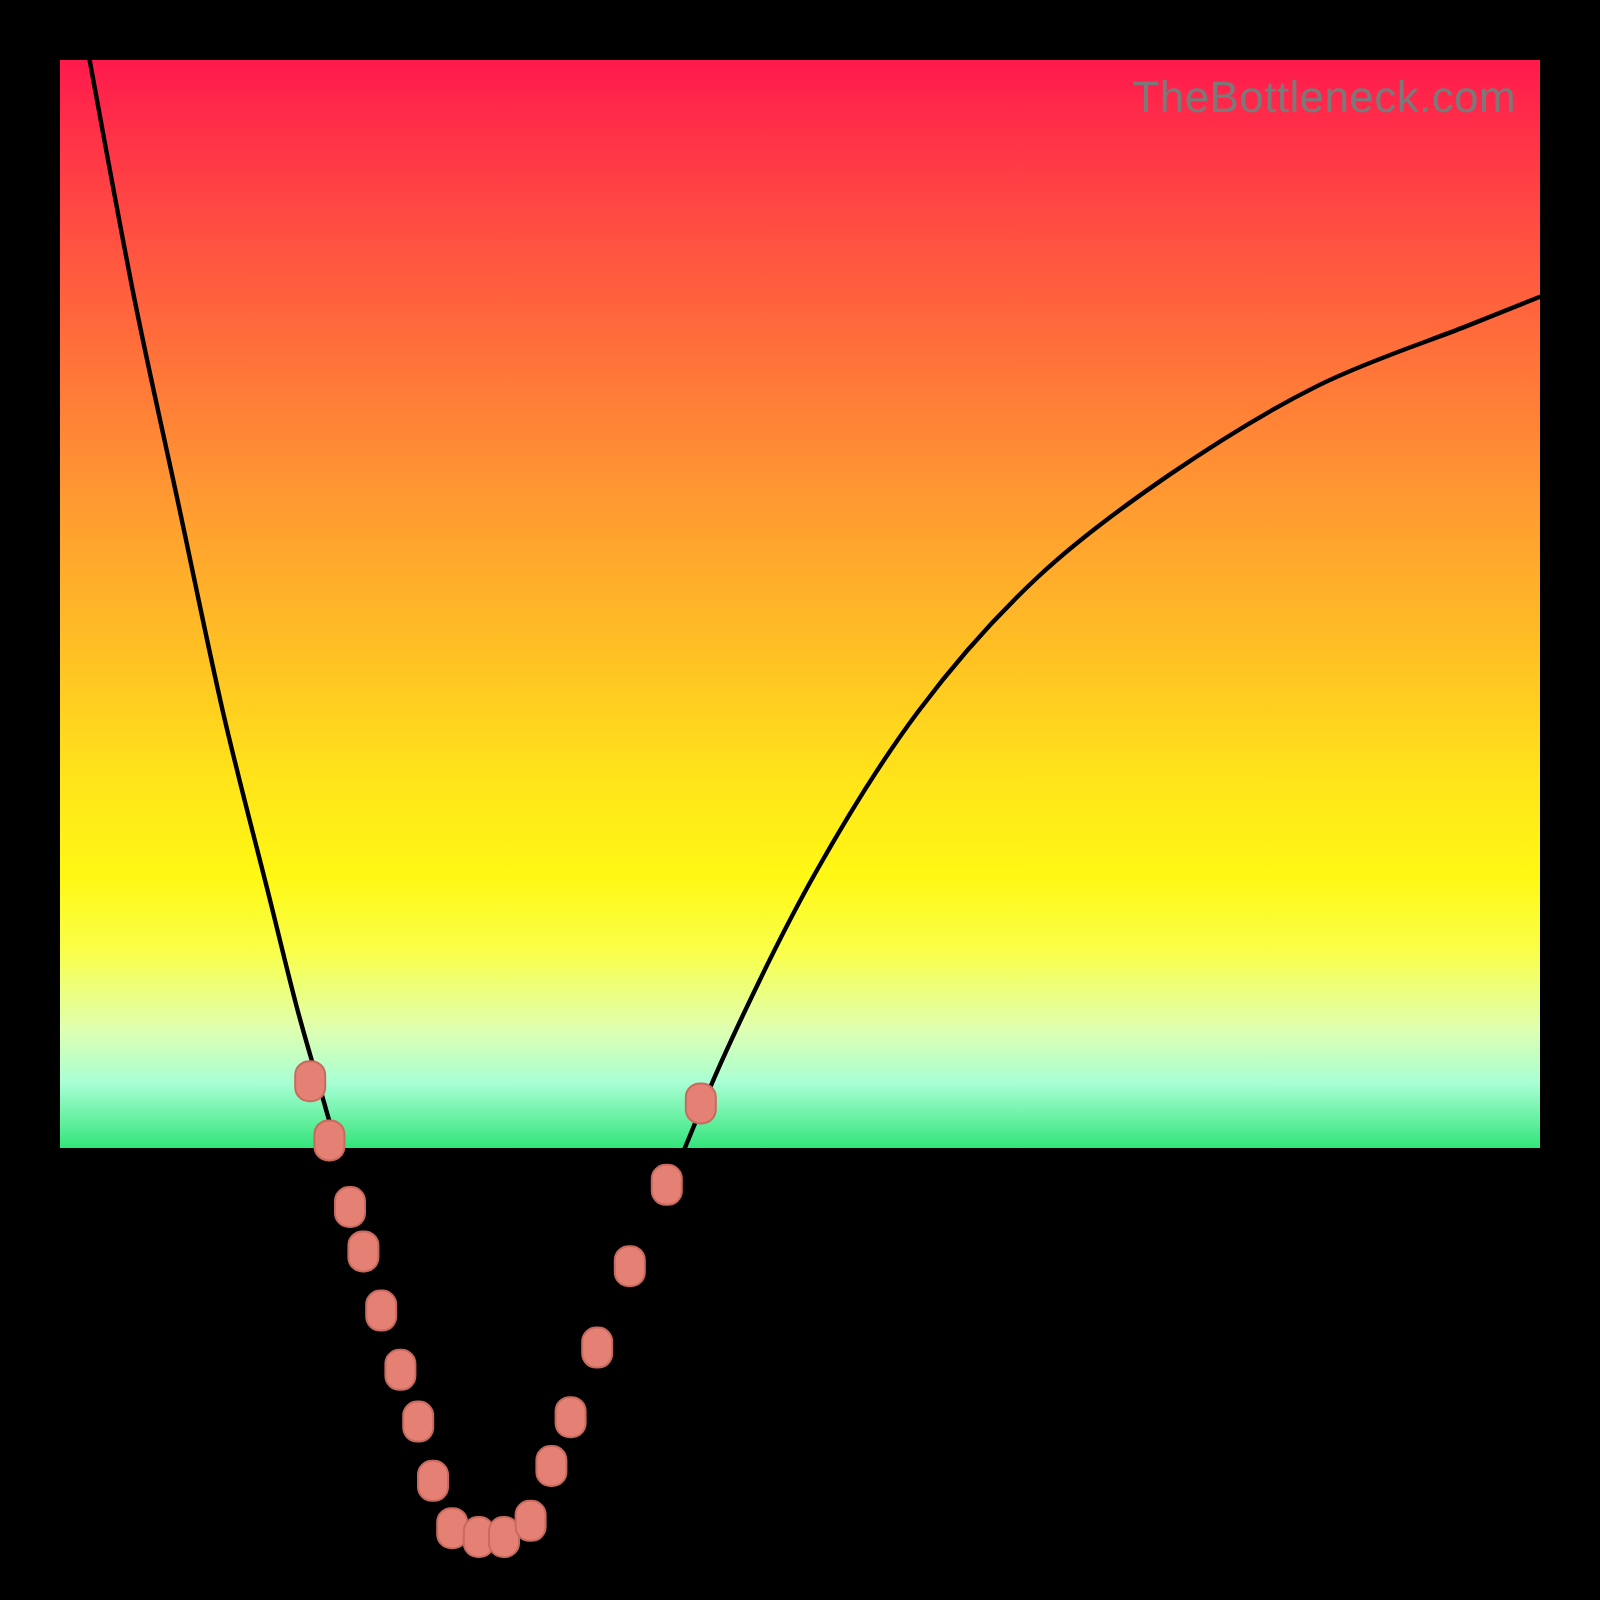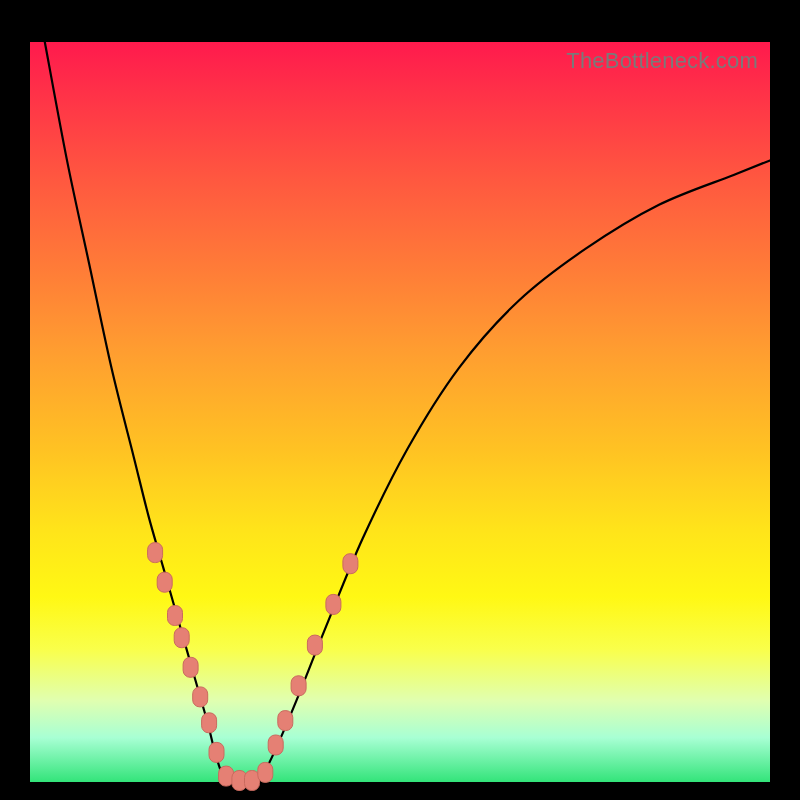--- a/index.html
+++ b/index.html
@@ -7,23 +7,23 @@
     padding: 0;
     width: 800px;
     height: 800px;
     background: #000;
     overflow: hidden;
     font-family: Arial, Helvetica, sans-serif;
   }
   .frame {
     position: absolute;
     left: 30px;
-    top: 42px;
+    top: 30px;
     width: 740px;
-    height: 740px;
+    height: 544px;
     background: linear-gradient(to bottom,
       #ff1a4d 0%,
       #ff3547 8%,
       #ff5640 18%,
       #ff7a38 30%,
       #ff9e30 42%,
       #ffc223 55%,
       #ffe41a 66%,
       #fff814 75%,
       #f9ff4a 82%,

